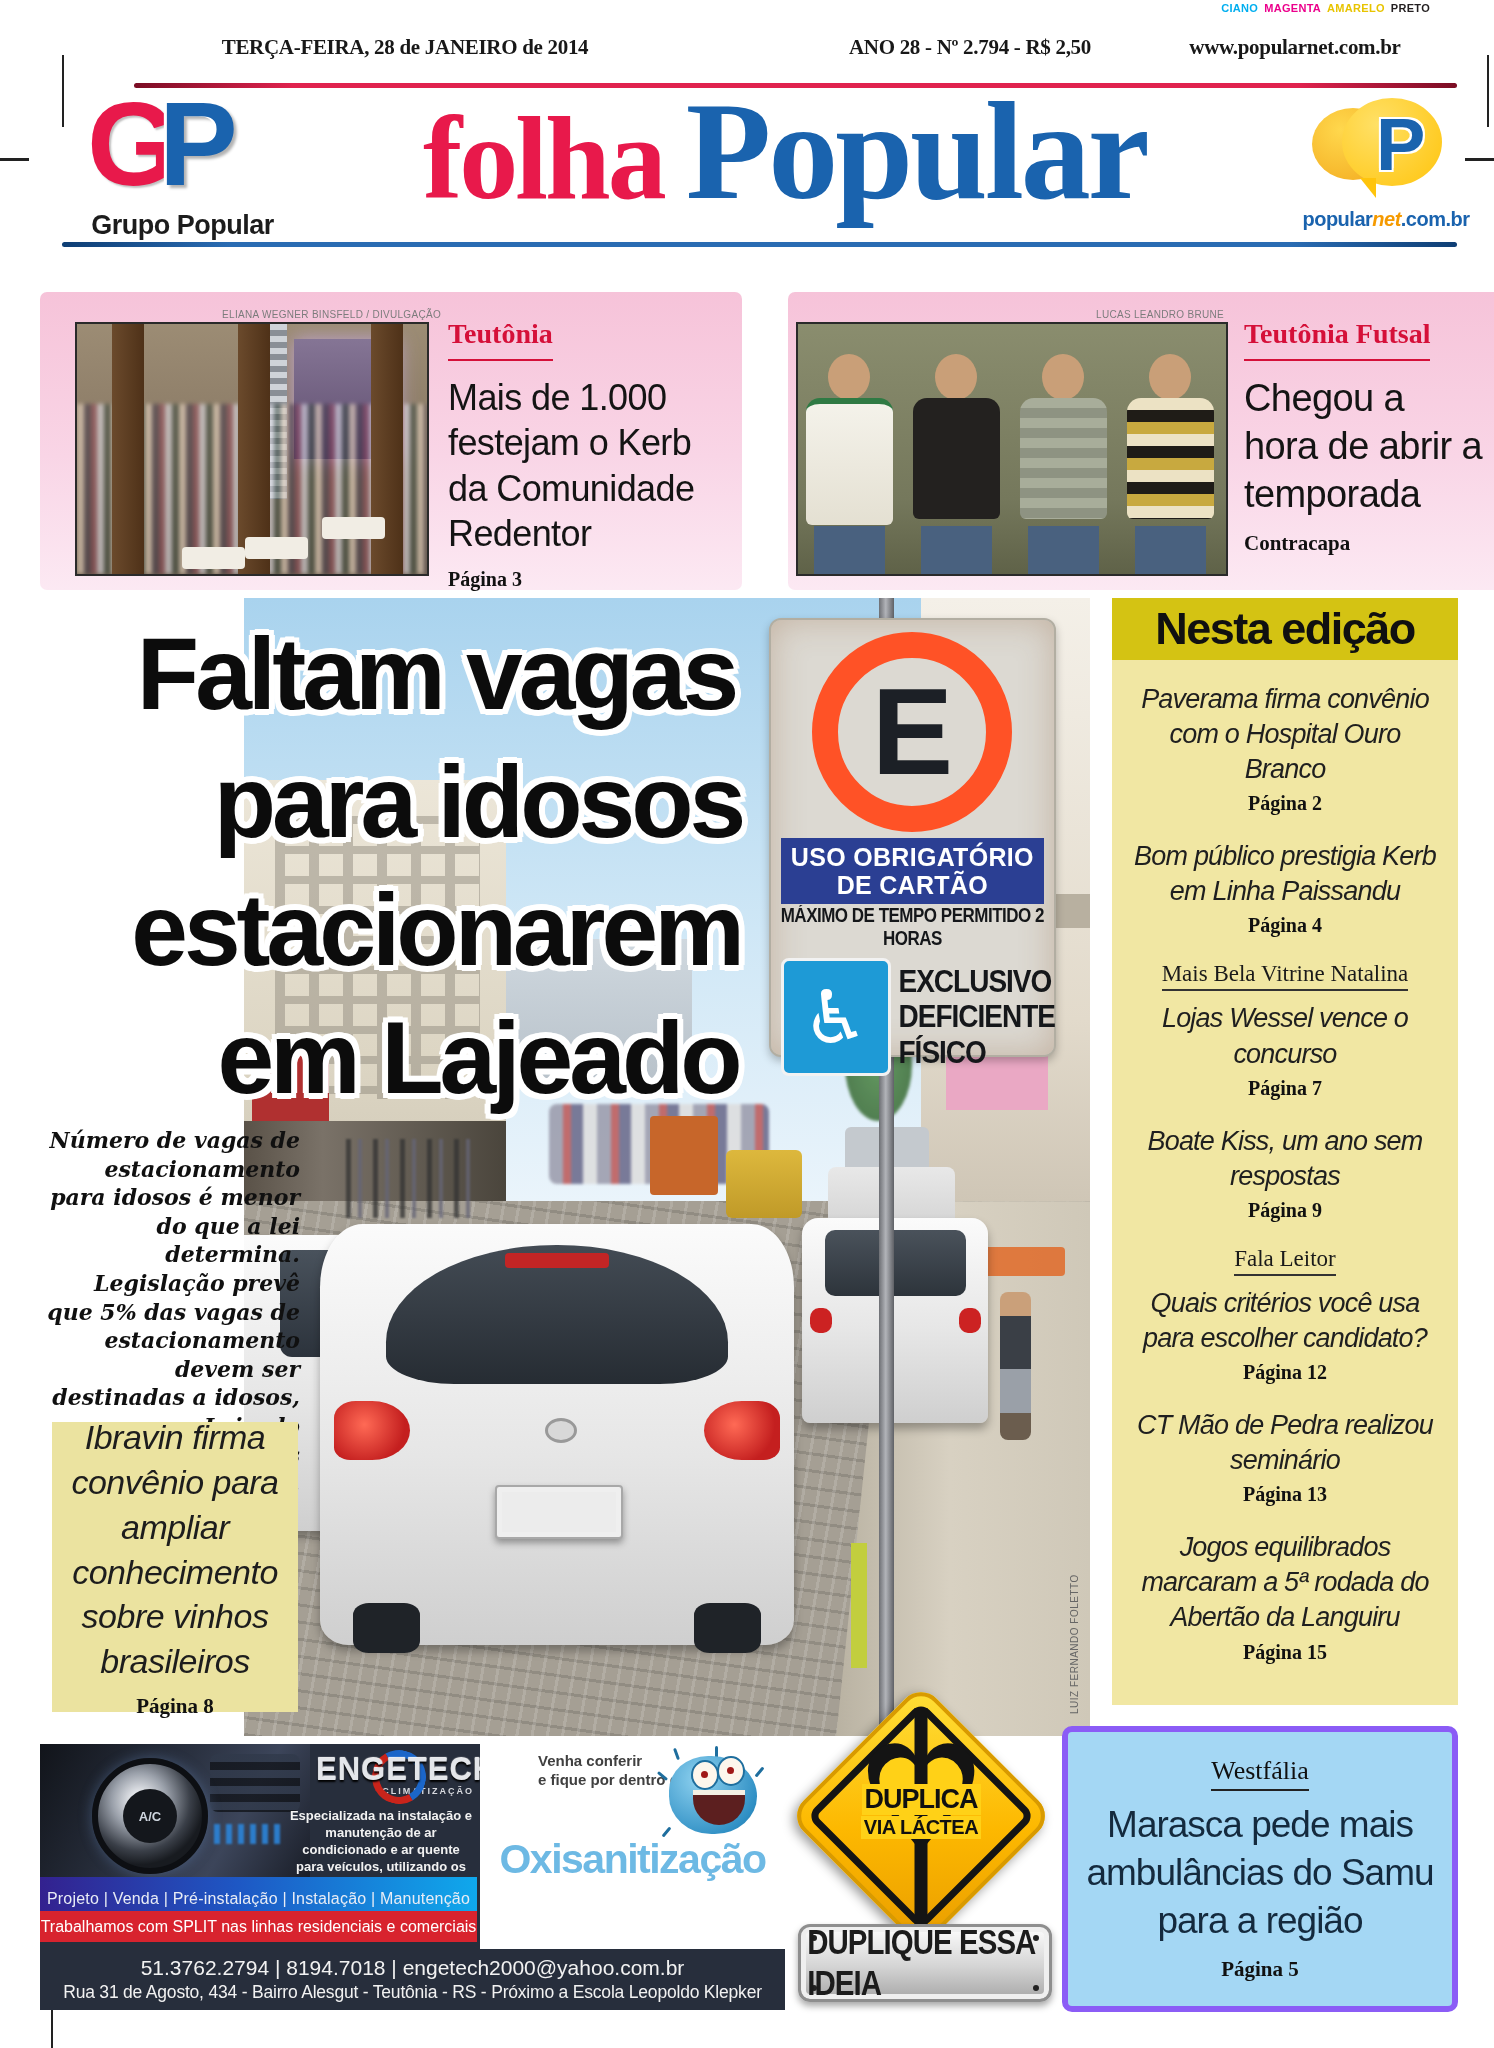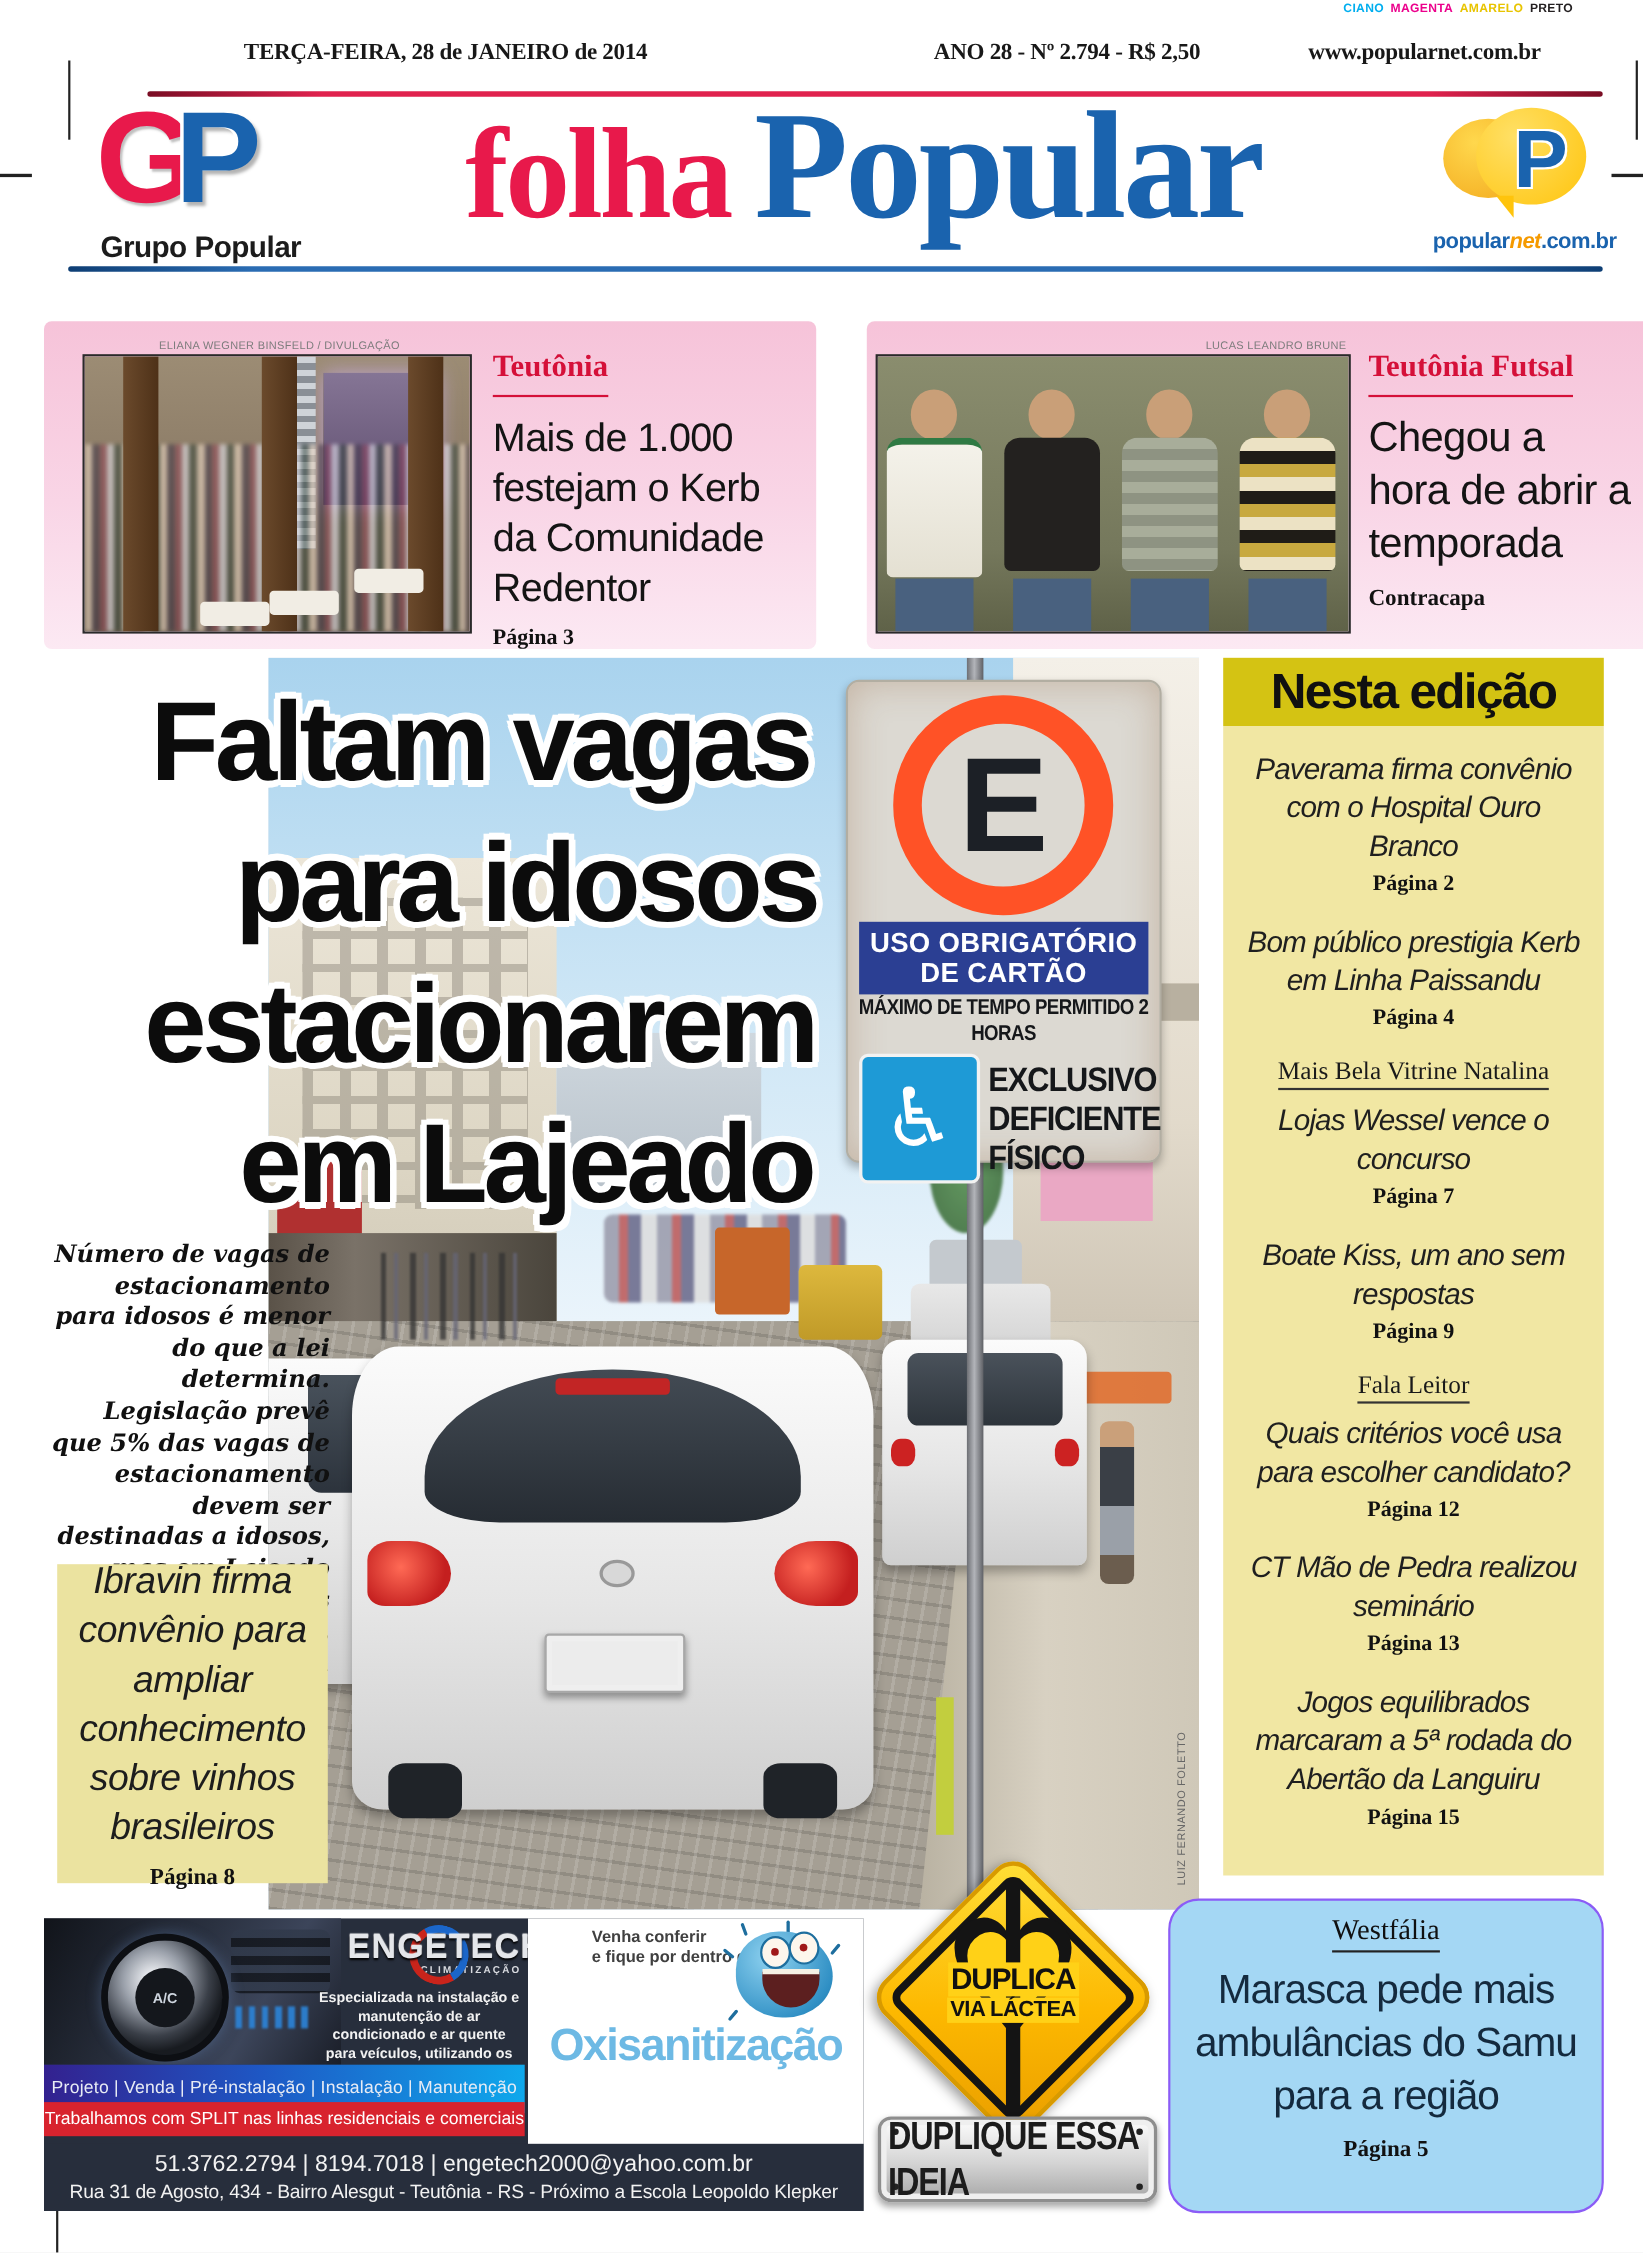--- a/index.html
+++ b/index.html
@@ -264,21 +264,21 @@
   .plate{position:absolute;left:8px;top:212px;width:248px;height:72px;border-radius:12px;
       background:linear-gradient(180deg,#fdfdfd,#d4d4d4 55%,#a8a8a8);border:3px solid #8e8e8e;
       box-shadow:inset 0 0 0 5px #efefef,0 4px 7px rgba(0,0,0,.35);
       display:flex;align-items:center;justify-content:center;}
   .plate-text{font-weight:bold;font-size:31px;letter-spacing:-1px;color:#1c1c1c;
               transform:scale(.95,1.15);}
   .screw{position:absolute;width:6px;height:6px;border-radius:50%;background:#222;}
 
   
   .westfalia{left:1062px;top:1726px;width:396px;height:286px;box-sizing:border-box;background:#a4d7f4;
-      border:2px solid #8b5cf6;border-radius:28px;text-align:center;padding-top:12px;}
+      border:6px solid #8b5cf6;border-radius:10px;text-align:center;padding-top:24px;}
   .w-kicker{display:inline-block;font-family:"Liberation Serif",serif;font-size:26px;color:#101010;
       border-bottom:2px solid #222;padding-bottom:3px;}
   .w-head{margin:10px 12px 0;font-size:37px;line-height:1.3;color:#142a3e;letter-spacing:-1px;}
   .w-page{font-family:"Liberation Serif",serif;font-weight:bold;font-size:21px;margin-top:12px;}
 </style>
 </head>
 <body>
 
 <div class="page">
 
@@ -313,21 +313,21 @@
   </div>
 
   <div class="abs pnet">
     <div class="pnet-b1"></div>
     <div class="pnet-b2"></div>
     <span class="pnet-p">P</span>
     <div class="pnet-caption"><span style="color:#1a63ae">popular</span><span style="color:#f59a00;font-style:italic">net</span><span style="color:#1a63ae">.com.br</span></div>
   </div>
 
   <div class="abs story-box" style="left:40px;width:702px">
-    <div class="abs credit" style="left:39px;top:17px;width:350px;text-align:center">ELIANA WEGNER BINSFELD / DIVULGAÇÃO</div>
+    <div class="abs credit" style="left:51px;top:17px;width:350px;text-align:right">ELIANA WEGNER BINSFELD / DIVULGAÇÃO</div>
     <div class="abs story-photo" style="left:35px;top:30px;width:350px;height:250px">
       <div class="party">
         <div class="stage"></div>
         <div class="truss"></div>
         <div class="crowd"></div>
         <div class="beam" style="left:10%"></div>
         <div class="beam" style="left:46%"></div>
         <div class="beam" style="left:84%"></div>
         <div class="table" style="left:48%;bottom:6%"></div>
         <div class="table" style="left:70%;bottom:14%"></div>

